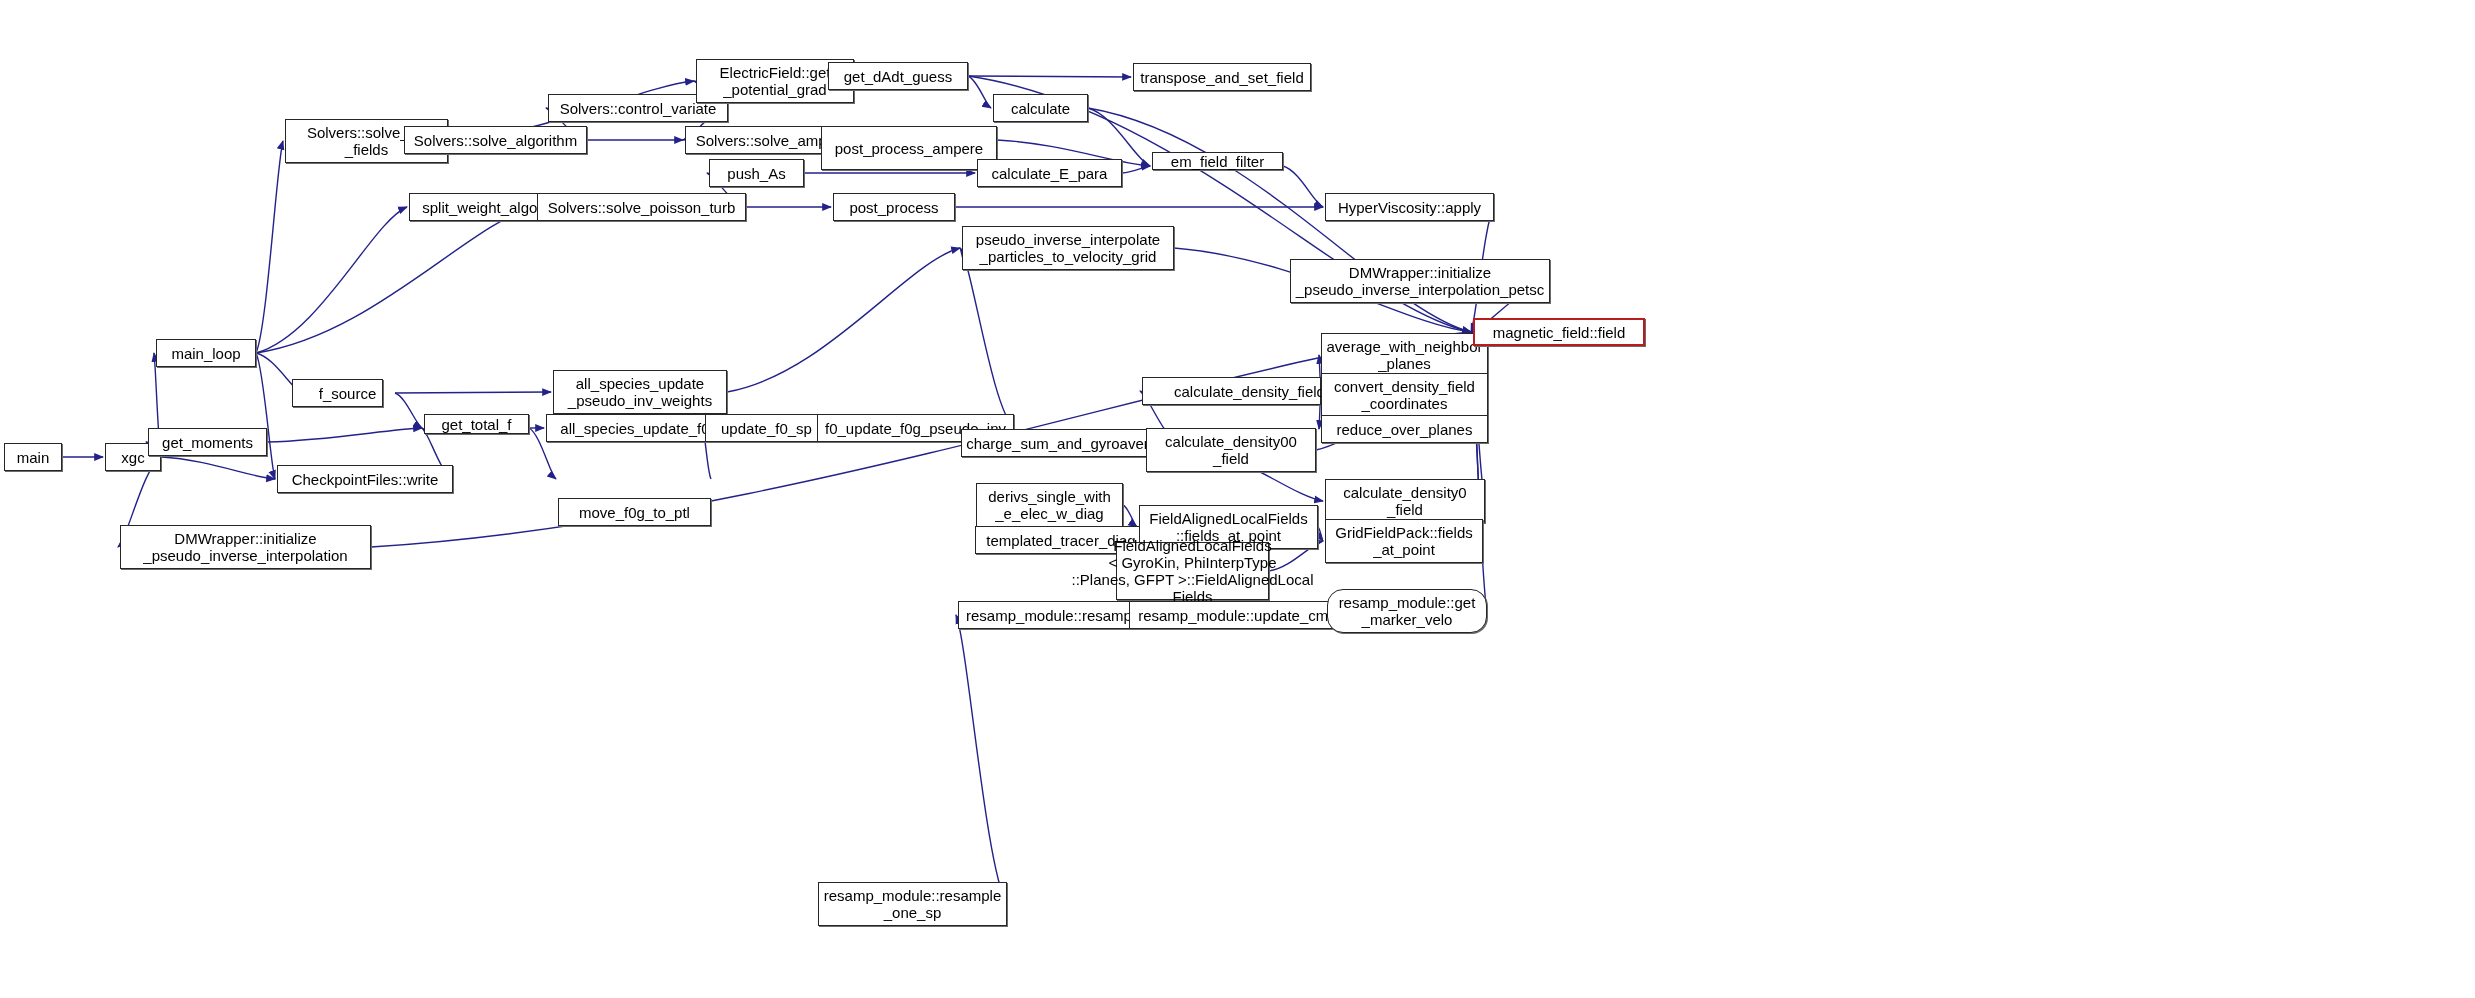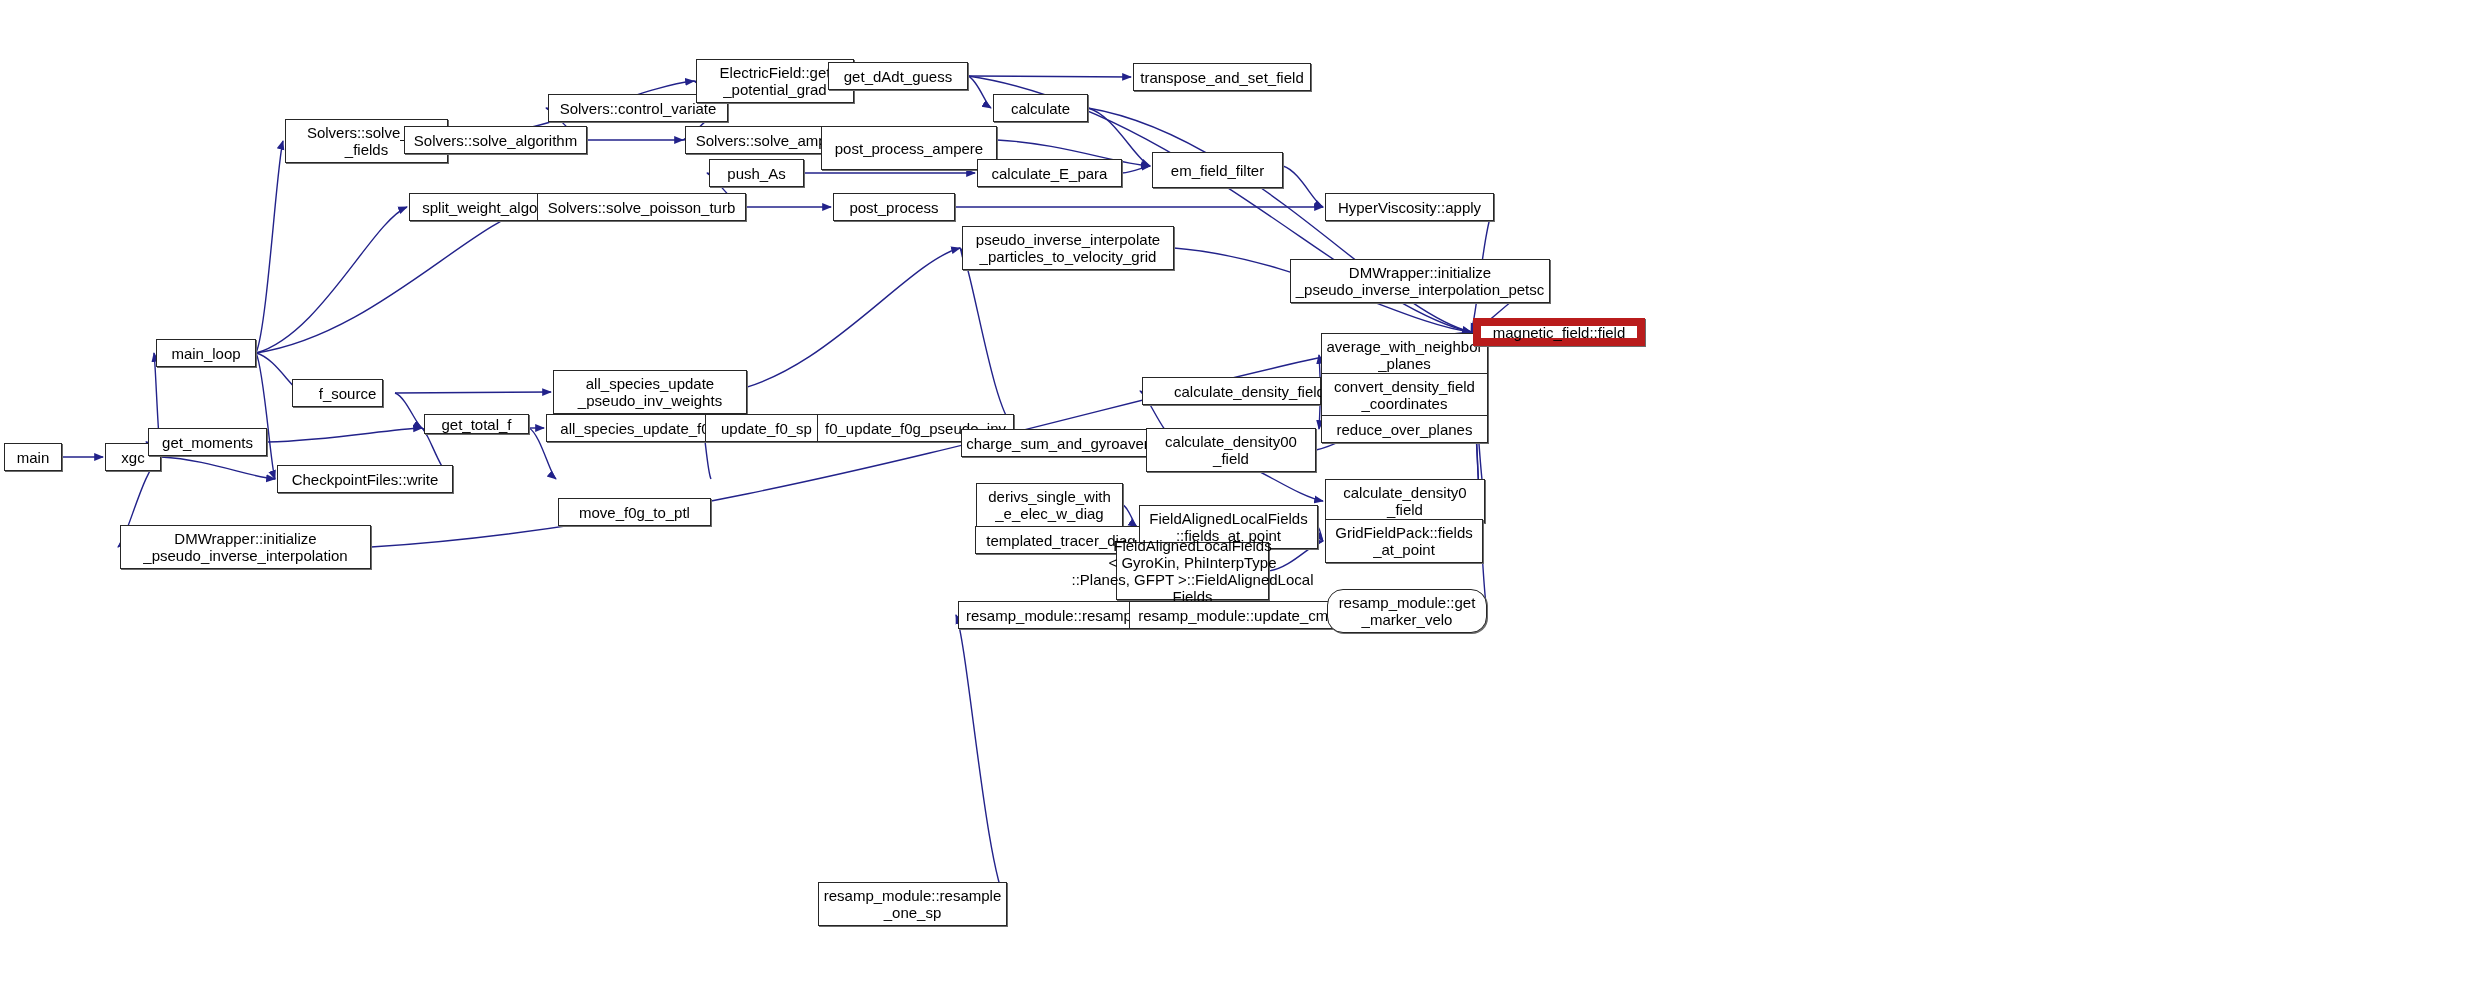--- a/index.html
+++ b/index.html
@@ -29,21 +29,21 @@
     display:flex;
     align-items:center;
     justify-content:center;
     text-align:center;
     white-space:pre;
     letter-spacing:0px;
     z-index:3;
     box-shadow:1px 1px 0 #6b6b6b;
   }
   .node.focus{
-    border:8px solid #b91c1c;
+    border:2px solid #b91c1c;
   }
 </style>
 </head>
 <body>
 
 <div id="canvas">
   <svg id="edges" viewBox="0 0 2475 998" xmlns="http://www.w3.org/2000/svg">
       <defs>
         <marker id="arrow" viewBox="0 0 10 10" refX="9" refY="5" markerWidth="7" markerHeight="7" orient="auto-start-reverse">
           <path d="M 0 1 L 10 5 L 0 9 z" fill="#22228a"></path>
@@ -125,21 +125,21 @@
     <div class="node" style="left: 120px; top: 525px; width: 251px; height: 44px;">DMWrapper::initialize
 _pseudo_inverse_interpolation</div>
     <div class="node" style="left: 285px; top: 119px; width: 163px; height: 44px;">Solvers::solve_for
 _fields</div>
     <div class="node" style="left: 404px; top: 126px; width: 183px; height: 28px;">Solvers::solve_algorithm</div>
     <div class="node" style="left: 292px; top: 379px; width: 91px; height: 28px; padding-left: 20px;">f_source</div>
     <div class="node" style="left: 409px; top: 193px; width: 175px; height: 28px;">split_weight_algorithm</div>
     <div class="node" style="left: 424px; top: 414px; width: 105px; height: 20px;">get_total_f</div>
     <div class="node" style="left: 548px; top: 94px; width: 180px; height: 28px;">Solvers::control_variate</div>
     <div class="node" style="left: 537px; top: 193px; width: 209px; height: 28px;">Solvers::solve_poisson_turb</div>
-    <div class="node" style="left: 553px; top: 370px; width: 194px; height: 44px;">all_species_update
+    <div class="node" style="left: 553px; top: 370px; width: 174px; height: 44px;">all_species_update
 _pseudo_inv_weights</div>
     <div class="node" style="left: 546px; top: 414px; width: 178px; height: 28px;">all_species_update_f0</div>
     <div class="node" style="left: 558px; top: 465px; width: 153px; height: 28px; margin-top: 33px;">move_f0g_to_ptl</div>
     <div class="node" style="left: 696px; top: 59px; width: 158px; height: 44px;">ElectricField::get
 _potential_grad</div>
     <div class="node" style="left: 685px; top: 126px; width: 174px; height: 28px;">Solvers::solve_ampere</div>
     <div class="node" style="left: 709px; top: 159px; width: 95px; height: 28px;">push_As</div>
     <div class="node" style="left: 705px; top: 414px; width: 123px; height: 28px;">update_f0_sp</div>
     <div class="node" style="left: 828px; top: 62px; width: 140px; height: 28px;">get_dAdt_guess</div>
     <div class="node" style="left: 821px; top: 126px; width: 176px; height: 44px;">post_process_ampere</div>
@@ -149,21 +149,21 @@
 _one_sp</div>
     <div class="node" style="left: 993px; top: 94px; width: 95px; height: 28px;">calculate</div>
     <div class="node" style="left: 977px; top: 159px; width: 145px; height: 28px;">calculate_E_para</div>
     <div class="node" style="left: 962px; top: 226px; width: 212px; height: 44px;">pseudo_inverse_interpolate
 _particles_to_velocity_grid</div>
     <div class="node" style="left: 961px; top: 429px; width: 218px; height: 28px;">charge_sum_and_gyroaverage</div>
     <div class="node" style="left: 976px; top: 483px; width: 147px; height: 44px;">derivs_single_with
 _e_elec_w_diag</div>
     <div class="node" style="left: 975px; top: 526px; width: 172px; height: 28px;">templated_tracer_diag</div>
     <div class="node" style="left: 958px; top: 601px; width: 222px; height: 28px;">resamp_module::resample_bin</div>
-    <div class="node" style="left: 1152px; top: 152px; width: 131px; height: 36px; text-align: center;">em_field_filter</div>
+    <div class="node" style="left: 1152px; top: 152px; width: 131px; height: 18px; text-align: center;">em_field_filter</div>
     <div class="node" style="left: 1142px; top: 377px; width: 179px; height: 28px; padding-left: 36px;">calculate_density_field</div>
     <div class="node" style="left: 1146px; top: 428px; width: 170px; height: 44px;">calculate_density00
 _field</div>
     <div class="node" style="left: 1139px; top: 505px; width: 179px; height: 44px;">FieldAlignedLocalFields
 ::fields_at_point</div>
     <div class="node" style="left: 1116px; top: 542px; width: 153px; height: 58px;">FieldAlignedLocalFields
 &lt; GyroKin, PhiInterpType
 ::Planes, GFPT &gt;::FieldAlignedLocal
 Fields</div>
     <div class="node" style="left: 1129px; top: 601px; width: 221px; height: 28px;">resamp_module::update_cmat</div>

